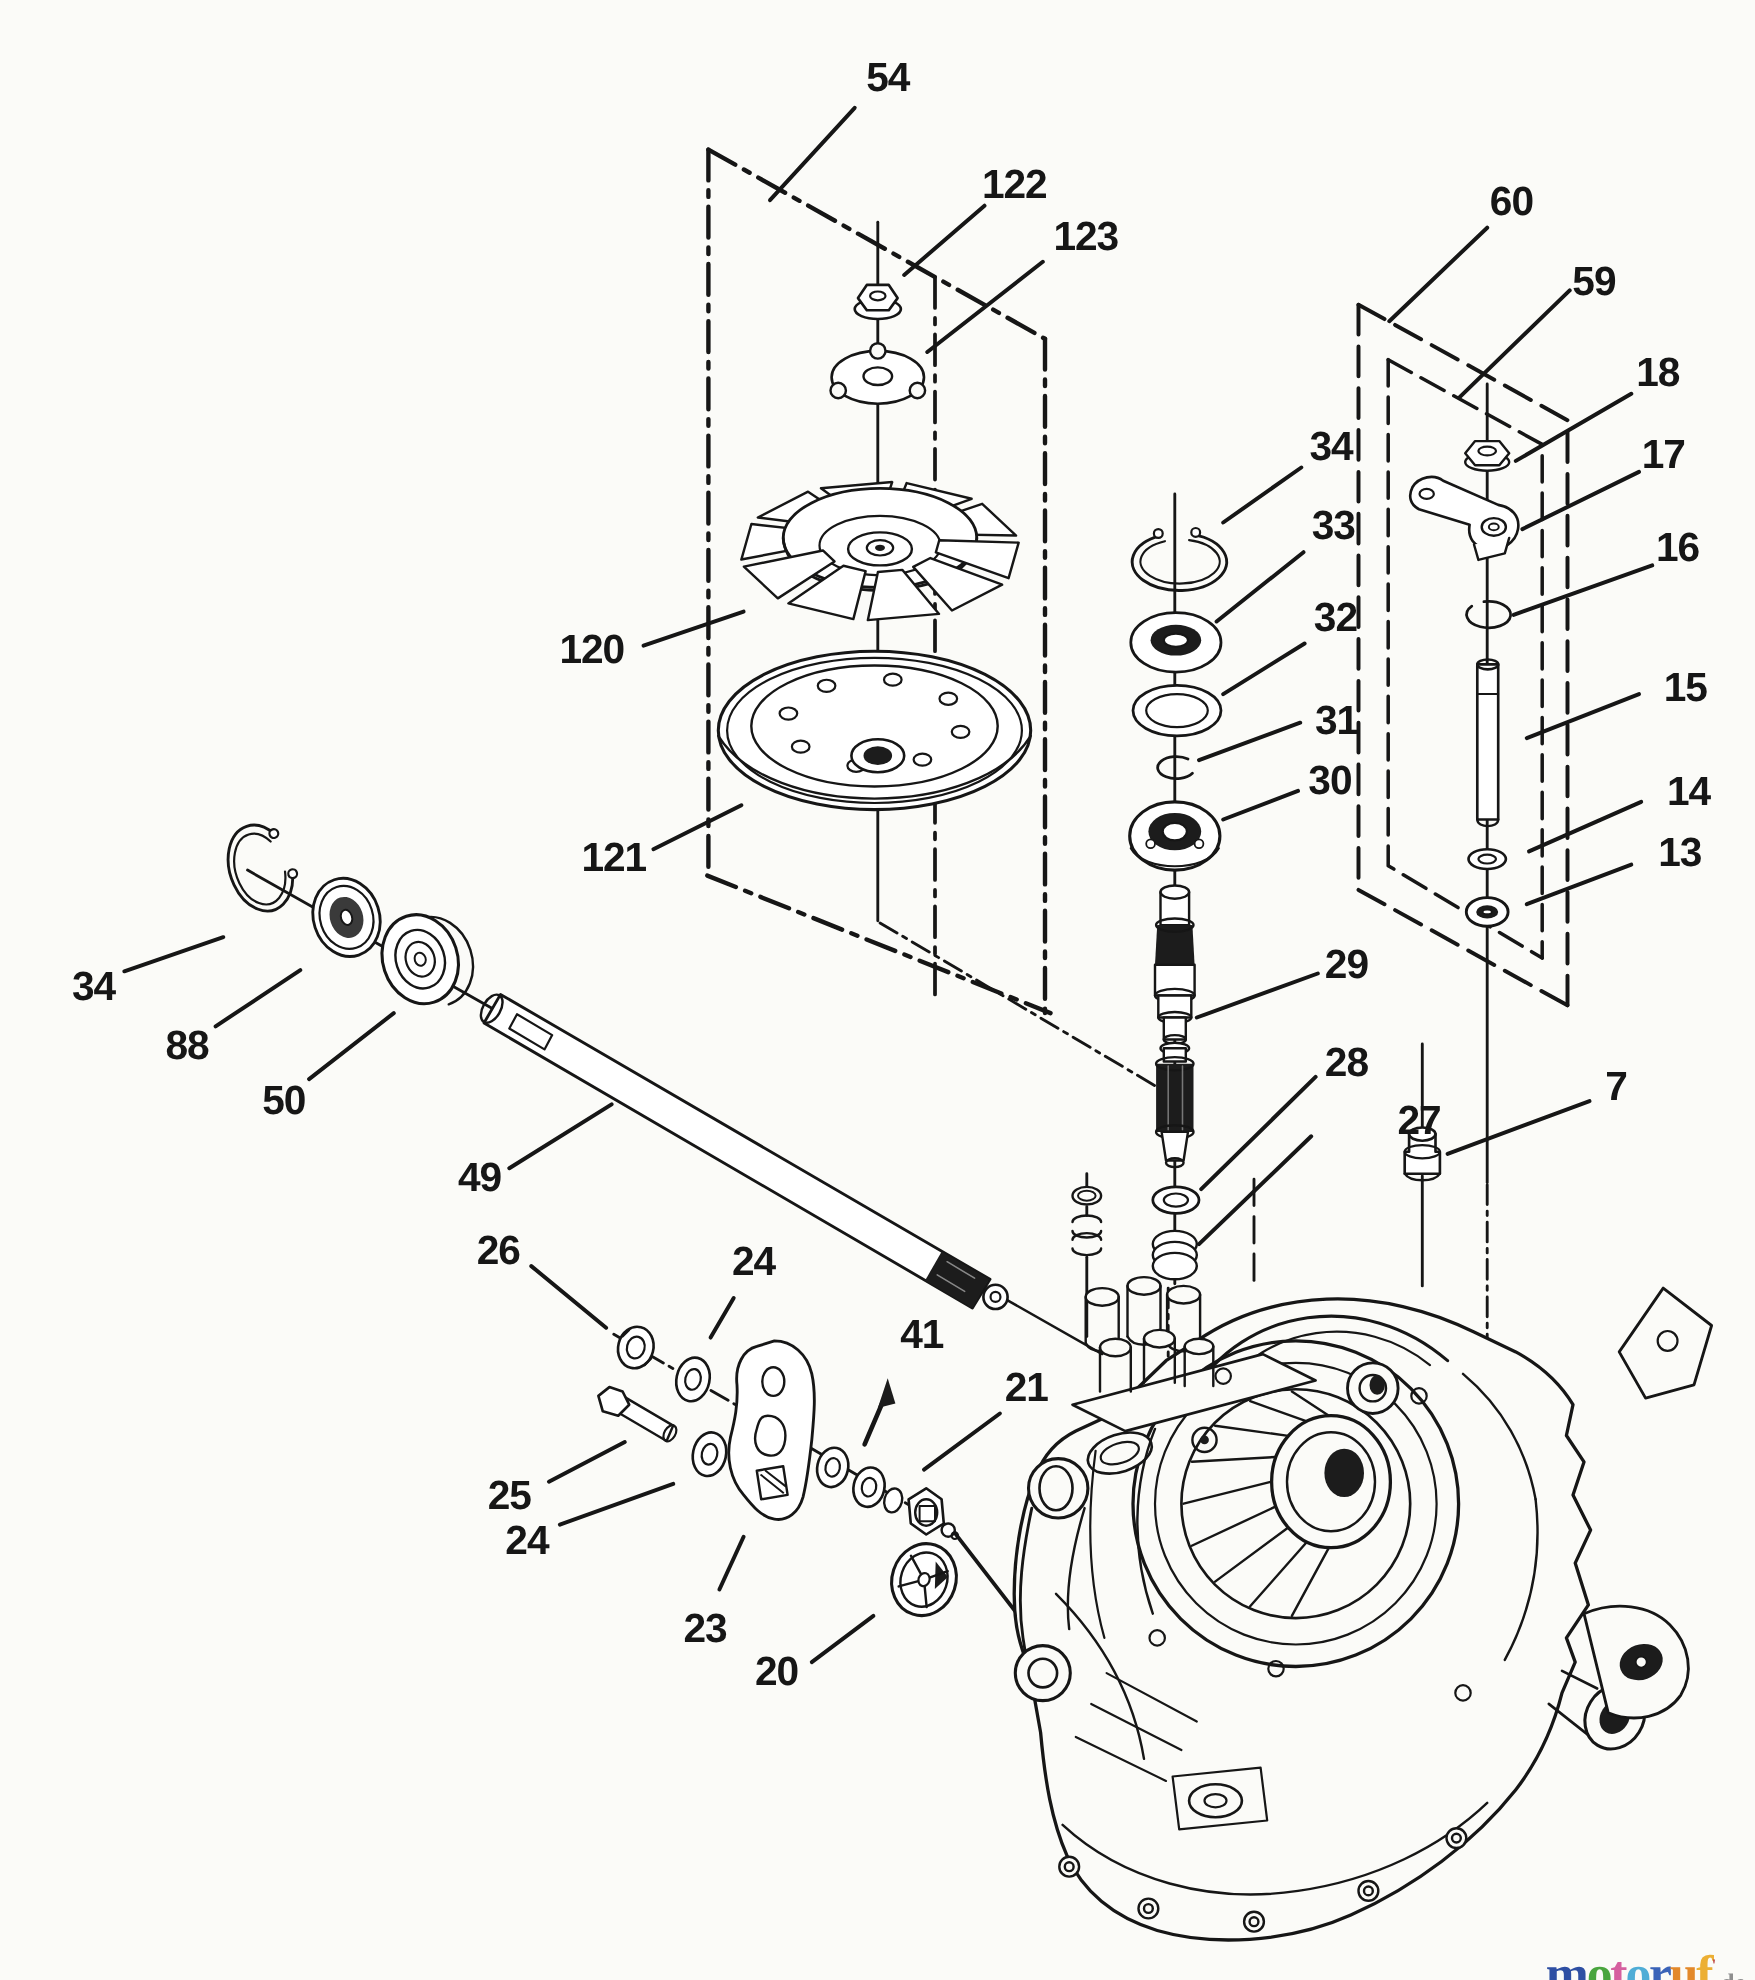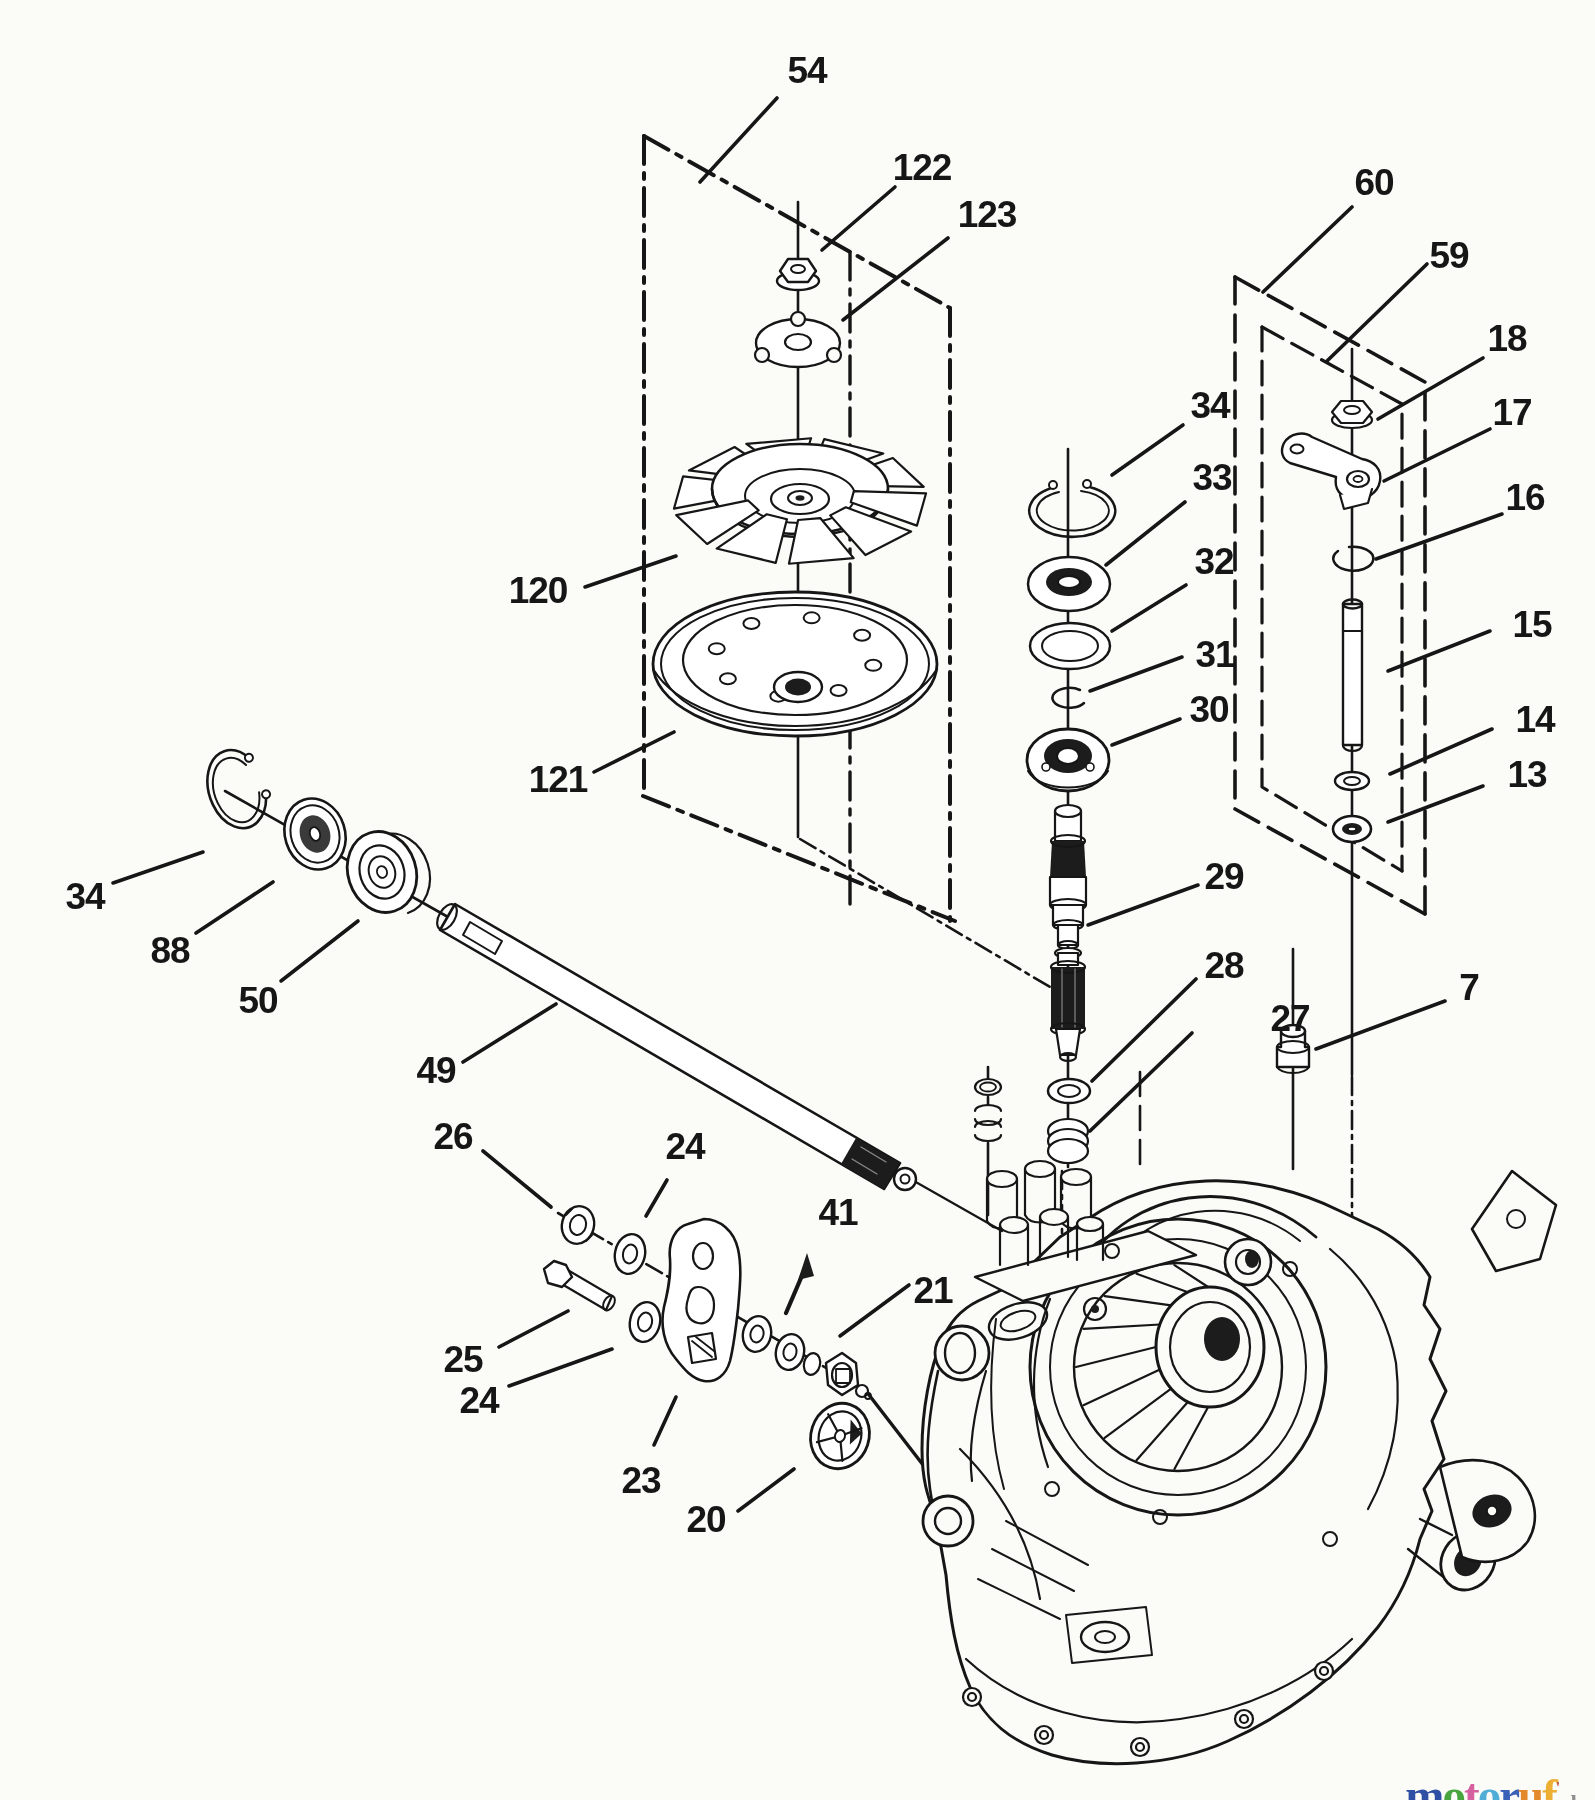--- a/index.html
+++ b/index.html
@@ -484,19 +484,19 @@
 <div class="callout" style="left:85px;top:878px">34</div>
 <div class="callout" style="left:170px;top:932px">88</div>
 <div class="callout" style="left:258px;top:982px">50</div>
 <div class="callout" style="left:436px;top:1052px">49</div>
 <div class="callout" style="left:453px;top:1118px">26</div>
 <div class="callout" style="left:685px;top:1128px">24</div>
 <div class="callout" style="left:463px;top:1341px">25</div>
 <div class="callout" style="left:479px;top:1382px">24</div>
 <div class="callout" style="left:641px;top:1462px">23</div>
 <div class="callout" style="left:838px;top:1194px">41</div>
-<div class="callout" style="left:933px;top:1272px">21</div>
+<div class="callout" style="left:933px;top:1243px">21</div>
 <div class="callout" style="left:706px;top:1501px">20</div>
 
 <div class="logo">
   <span style="color: rgb(46, 79, 163);">m</span><span style="color: rgb(73, 165, 62);">o</span><span style="color: rgb(213, 95, 159);">t</span><span style="color: rgb(79, 173, 214);">o</span><span style="color: rgb(58, 99, 184);">r</span><span style="color: rgb(227, 137, 43);">u</span><span style="color: rgb(236, 175, 52);">f</span><span class="logo-mark">'</span><span class="logo-suffix">.de</span>
 </div>
 </div>
 
 </body></html>

